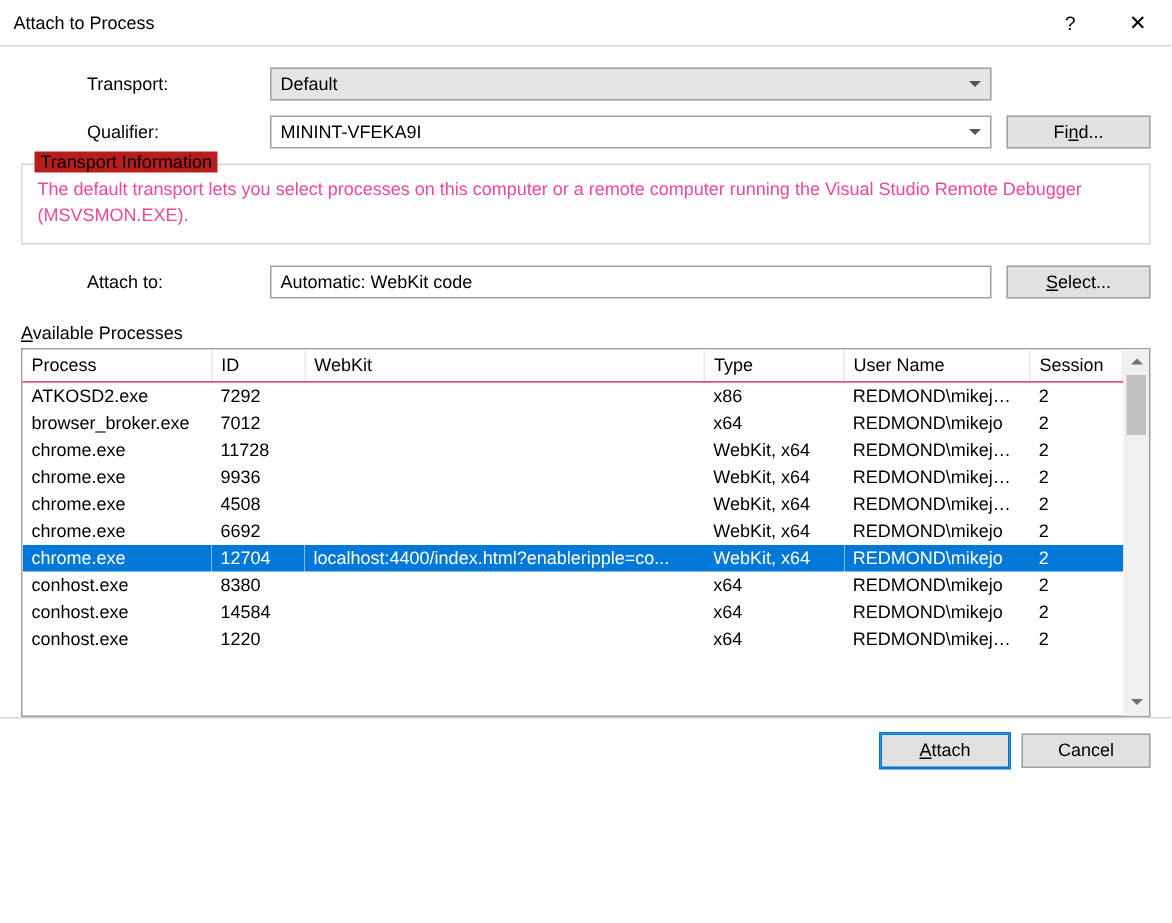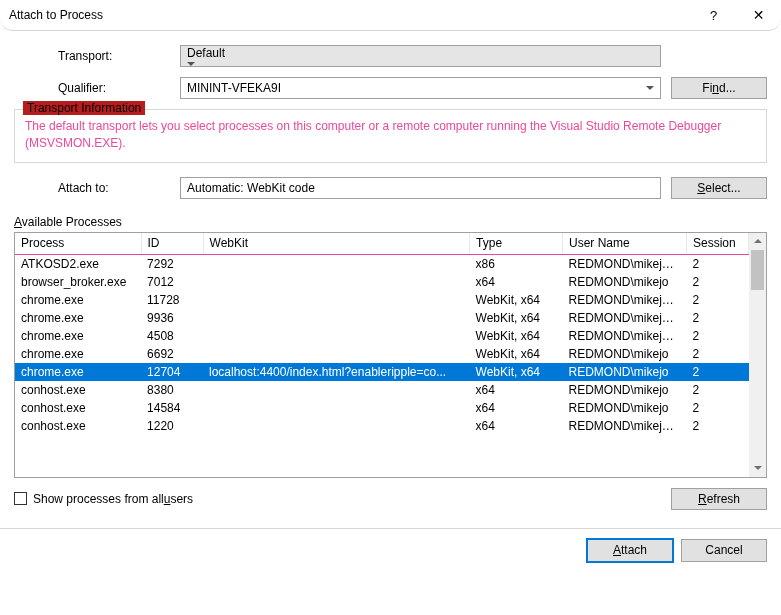--- a/index.html
+++ b/index.html
@@ -1,26 +1,26 @@
 <!DOCTYPE html>
 <html><head>
 <meta charset="utf-8">
 <style>
 * { box-sizing: border-box; margin: 0; padding: 0; font-family: "Segoe UI", Tahoma, sans-serif; font-size: 12px; }
 body { background: #fff; width: 781px; height: 615px; overflow: hidden; color: #000; }
-.titlebar { height: 31px; border-bottom: 1px solid #d6d6d6; display: flex; align-items: center; padding-left: 9px; border-radius: 13px; }
+.titlebar { height: 31px; border-bottom: 1px solid #d6d6d6; display: flex; align-items: center; padding-left: 9px; }
 .titlebar .title { flex: 1; font-size: 12px; }
 .titlebar .help { width: 45px; text-align: center; font-size: 13px; cursor: default; }
 .titlebar .close { width: 45px; text-align: center; font-size: 14px; font-weight: 300; cursor: default; }
 .content { padding: 14px 14px 0 14px; }
 .row { display: flex; align-items: center; margin-bottom: 10px; margin-left: 44px; }
 .label-col { width: 122px; }
 .field-col { flex: 1; }
 .btn-col { width: 96px; margin-left: 10px; text-align: center; }
-.combo { display: flex; height: 22px; border: 1px solid #a0a0a0; background: #e5e5e5; padding: 0 6px; flex-direction: column; }
+.combo { display: flex; align-items: center; height: 22px; border: 1px solid #a0a0a0; background: #e5e5e5; padding: 0 6px; }
 .combo .arrow { width: 0; height: 0; border-left: 4px solid transparent; border-right: 4px solid transparent; border-top: 4px solid #555; }
 .combo-white { background: #fff; border: 1px solid #a0a0a0; height: 22px; display: flex; align-items: center; padding: 0 6px; }
 .combo-white .arrow { width: 0; height: 0; border-left: 4px solid transparent; border-right: 4px solid transparent; border-top: 4px solid #555; }
 .textlike { background: #fff; border: 1px solid #a0a0a0; height: 22px; display: flex; align-items: center; padding: 0 6px; }
 .btn { height: 22px; width: 100%; border: 1px solid #a0a0a0; background: #e1e1e1; cursor: default; font-size: 12px; display: flex; align-items: center; justify-content: center; }
 .group { border: 1px solid #d6d6d6; padding: 8px 10px 10px 10px; margin-bottom: 14px; position: relative; }
 .group-title { position: absolute; top: -9px; left: 8px; background: #b91c1c; padding: 0 4px; }
 .group-text { color: #ec4899; line-height: 1.4; }
 .spacer-right { width: 96px; margin-left: 10px; }
 .avail-label { margin-bottom: 3px; }
@@ -218,35 +218,20 @@
           <div class="arrow-up"></div>
         </div>
       <div class="sb-thumb"></div>
       <div class="sb-track"></div>
       <div class="sb-btn">
           <div class="arrow-down"></div>
         </div>
     </div>
   </div>
 
-  <div class="below-table">
-    <div class="chk">
-      <div class="chk-box"></div>
-      <span>Show processes from all </span>
-        <span class="underline">u</span>
-        <span>sers</span>
-    </div>
-    <div class="grow"></div>
-    <div style="width:96px">
-      <div class="btn">
-        <span class="underline">R</span>
-          <span>efresh</span>
-      </div>
-    </div>
-  </div>
 
 </div>
 
 <div class="footer">
   <div class="btn primary">
     <span class="underline">A</span>
       <span>ttach</span>
   </div>
   <div class="btn">Cancel</div>
 </div>

